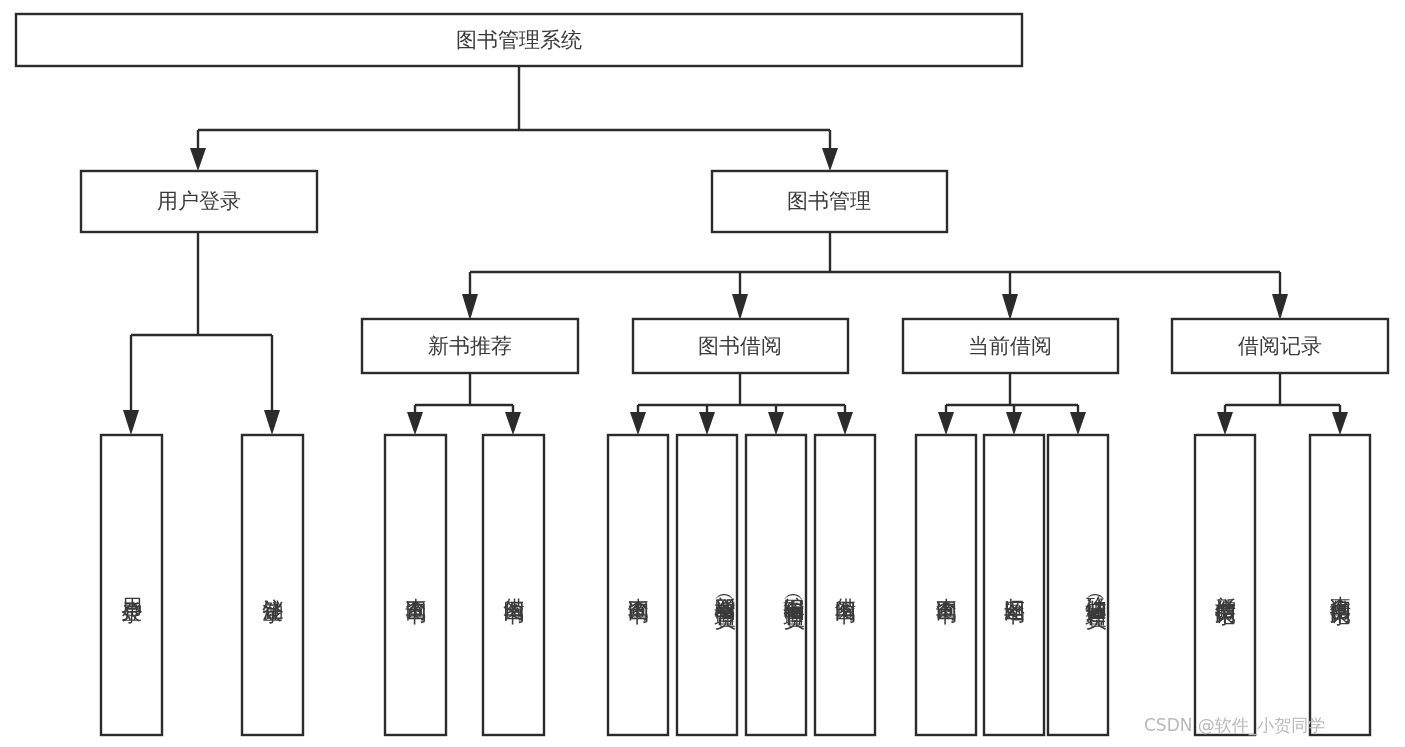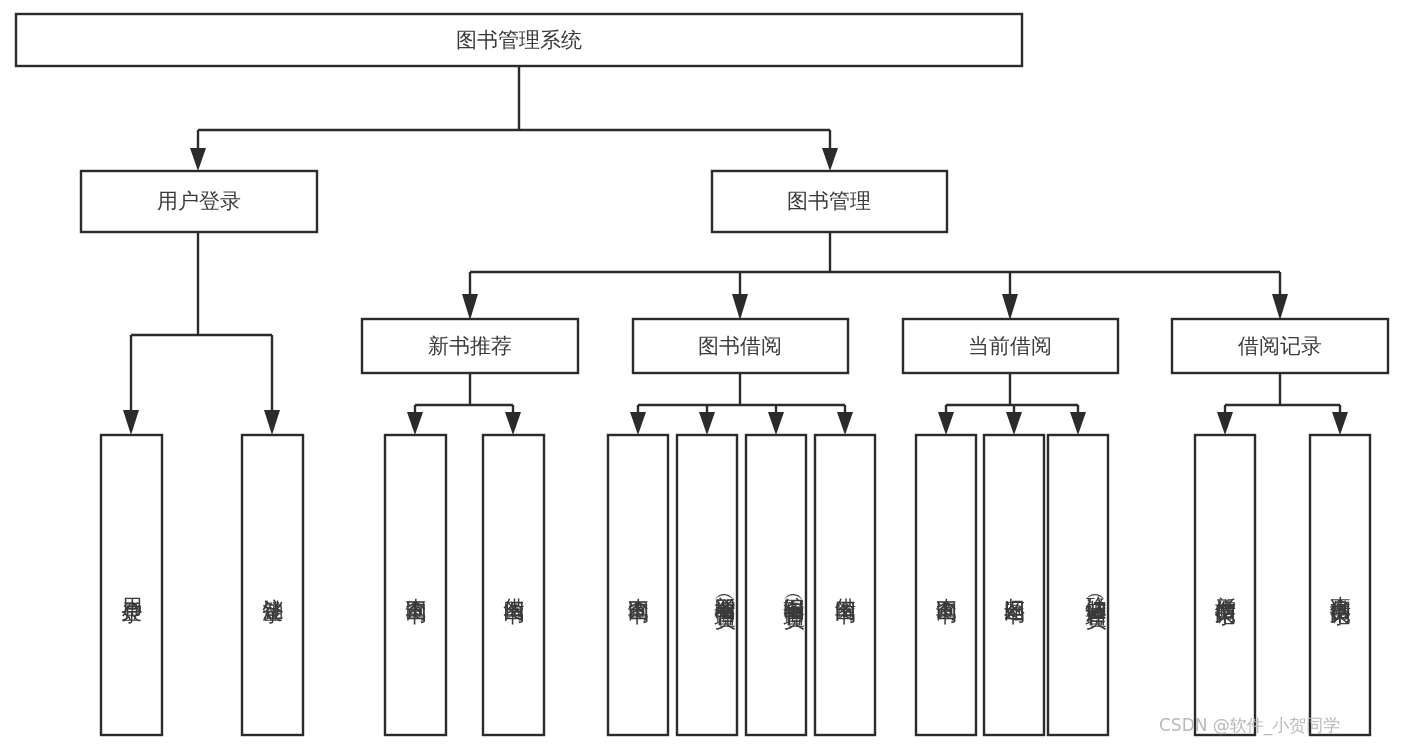--- a/index.html
+++ b/index.html
@@ -229,15 +229,15 @@
 
     <div class="node-label-v" style="left:916px; top:435px; width:60px; height:300px;">查询图书</div>
     <div class="node-label-v" style="left:984px; top:435px; width:60px; height:300px;">归还图书</div>
     <div class="node-label-v" style="left:1048px; top:435px; width:60px; height:300px; align-items:flex-start; padding-top:6px; box-sizing:border-box;">确认归还（管理员）</div>
 
     <div class="node-label-v" style="left:1195px; top:435px; width:60px; height:300px;">新增借阅记录</div>
     <div class="node-label-v" style="left:1310px; top:435px; width:60px; height:300px;">查询借阅记录</div>
 
   </div>
 
-  <div class="watermark" style="left:1144px; top:714px;margin-left:15px;">CSDN @软件_小贺同学</div>
+  <div class="watermark" style="left:1144px; top:714px;">CSDN @软件_小贺同学</div>
 
 </div>
 
 </body></html>

